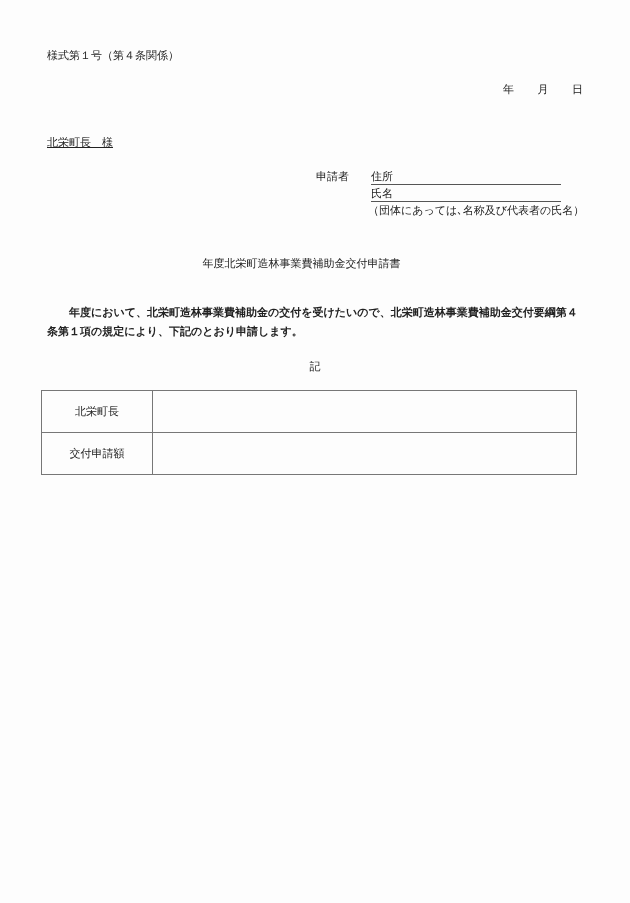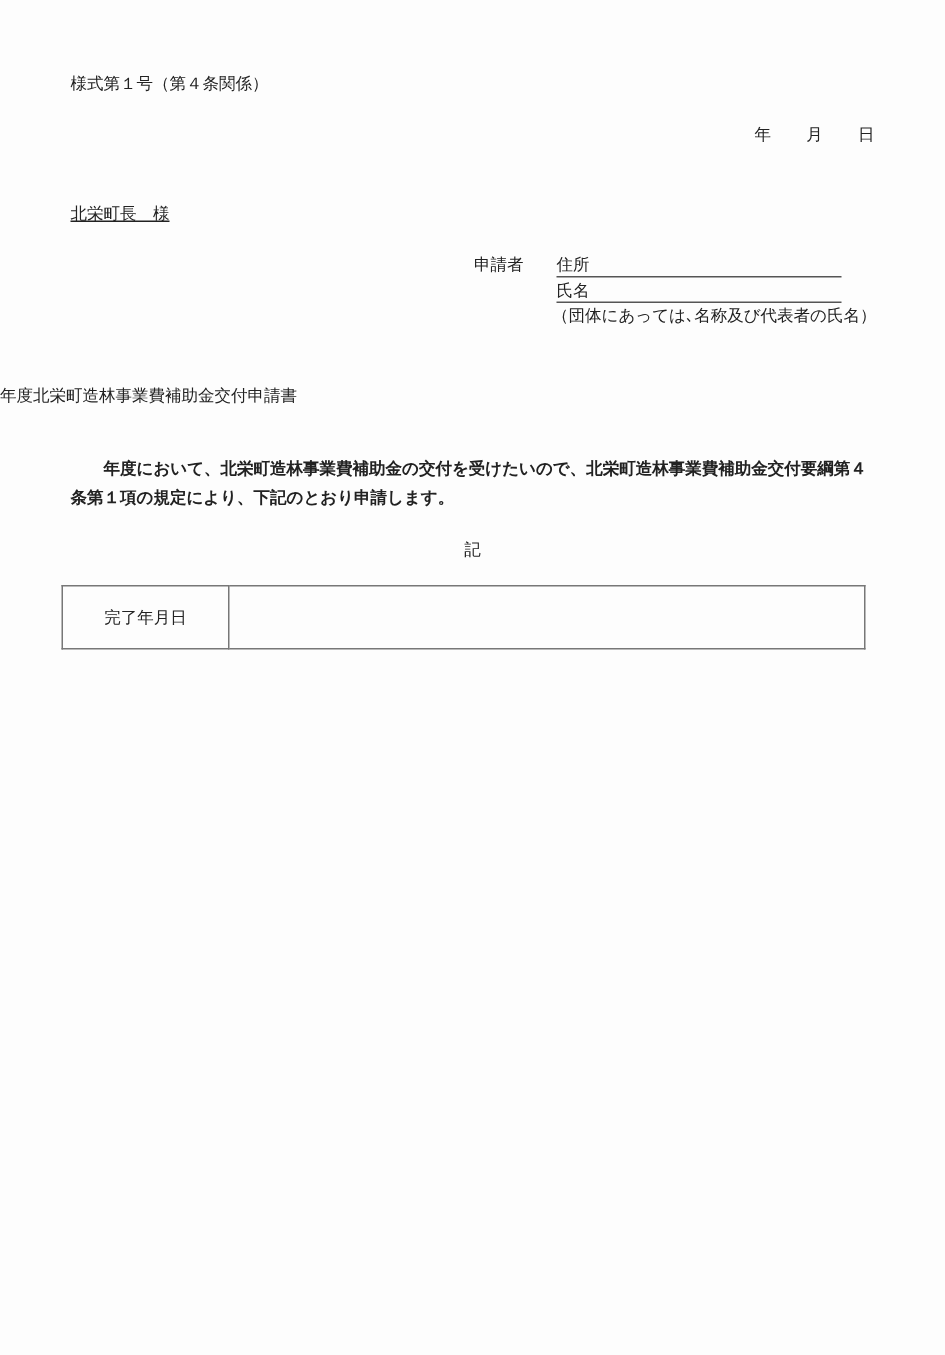--- a/index.html
+++ b/index.html
@@ -10,21 +10,21 @@
   .abs { position:absolute; white-space:nowrap; }
   #form-no { left:47px; top:48px;font-family:Liberation Mono, monospace; }
   #date { right:47px; top:82px; }
   #date span { margin-left:20px; }
   #addressee { left:47px; top:135px;text-decoration:underline; }
   #applicant-label { left:316px; top:169px; }
   .line-field { position:absolute; left:371px; width:190px; border-bottom:1px solid #555; height:15px; }
   #addr-field { top:169px; }
   #name-field { top:186px; }
   #org-note { left:368px; top:203px; }
-  #doc-title { left:0; width:603px; top:256px; }
+  #doc-title { left:0; width:603px; text-align:center; top:256px; }
   #body-text { left:47px; top:303px; width:540px; white-space:normal; line-height:19px; text-indent:22px;font-weight:bold; }
   #ki { left:0; width:630px; text-align:center; top:359px; }
   table#details { position:absolute; left:41px; top:390px; width:536px; border-collapse:collapse; }
   #details td { border:1.5px solid #777; height:39px; }
   #details td.label { width:108px; text-align:center; }
 </style>
 </head>
 <body>
 
 <div class="abs" id="form-no">様式第１号（第４条関係）</div>
@@ -48,17 +48,21 @@
 
 <div class="abs" id="doc-title">年度北栄町造林事業費補助金交付申請書</div>
 
 <div class="abs" id="body-text">年度において、北栄町造林事業費補助金の交付を受けたいので、北栄町造林事業費補助金交付要綱第４条第１項の規定により、下記のとおり申請します。</div>
 
 <div class="abs" id="ki">記</div>
 
 <table id="details">
   <tbody>
       <tr>
-    <td class="label">完了年月日</td>
+    <td class="label">北栄町長</td>
+    <td></td>
+  </tr>
+  <tr>
+    <td class="label">交付申請額</td>
     <td></td>
   </tr>
 </tbody>
   </table>
 
 </body></html>

